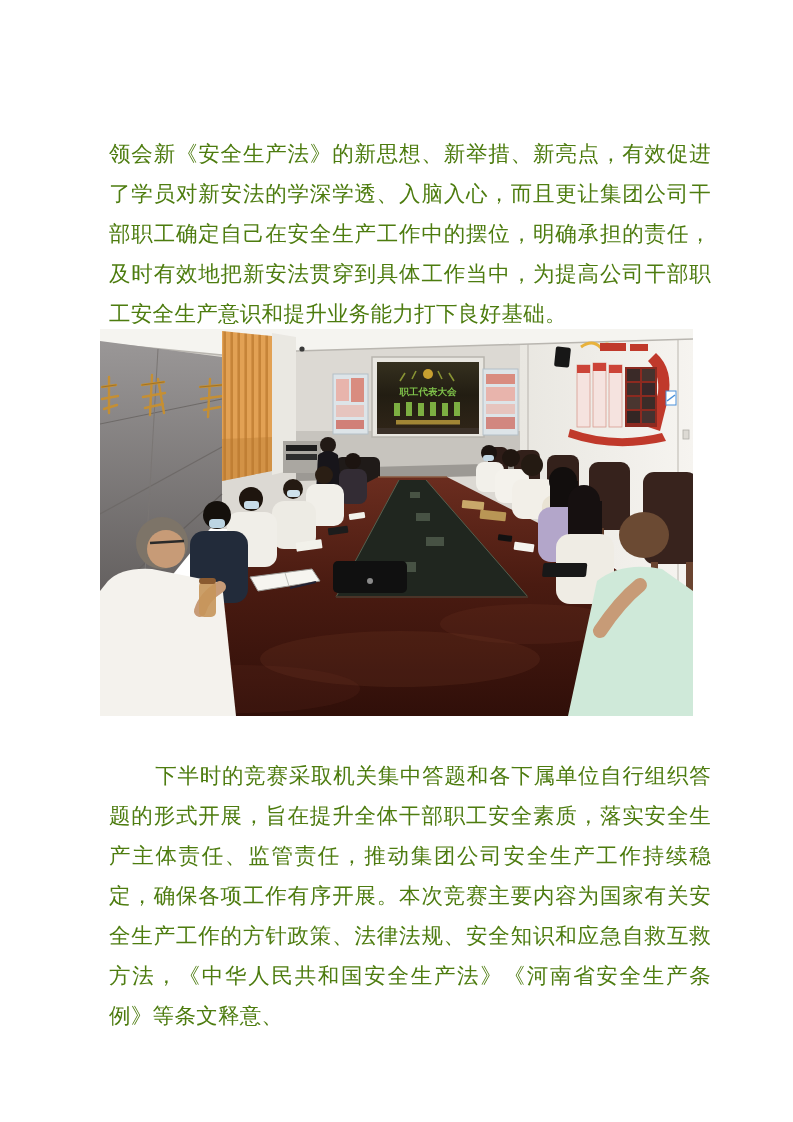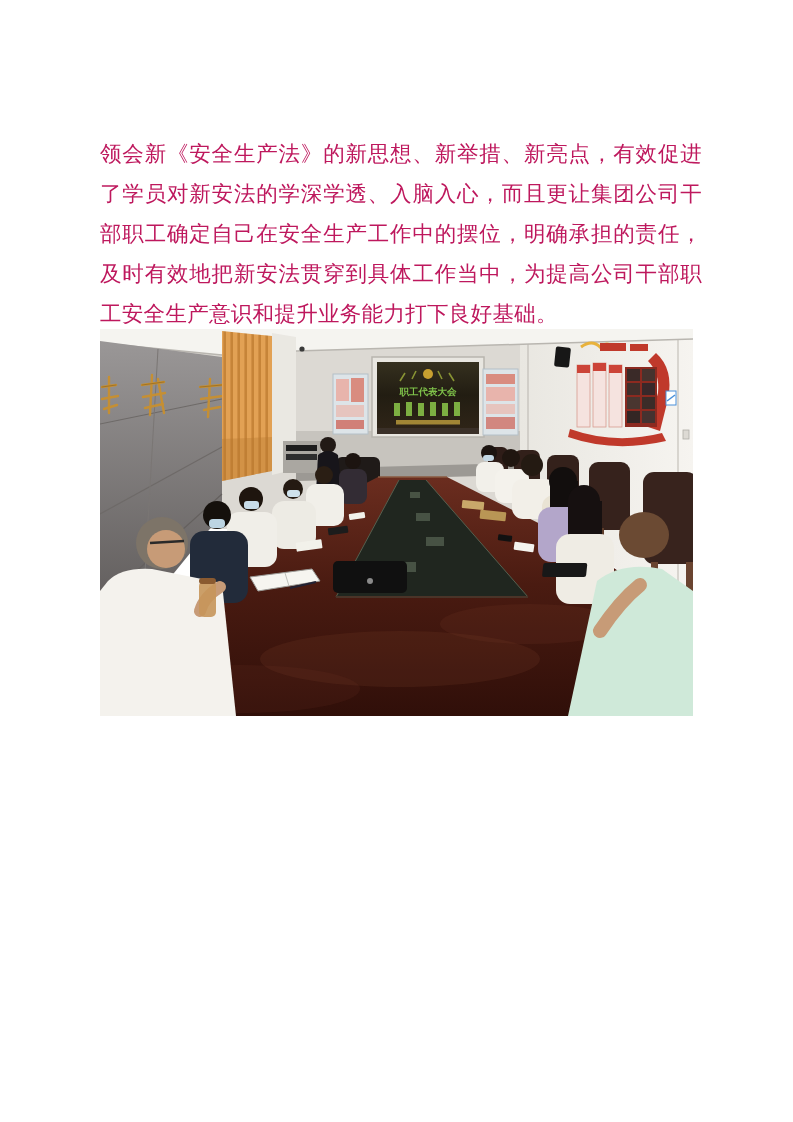--- a/index.html
+++ b/index.html
@@ -1,20 +1,20 @@
 <!DOCTYPE html>
 <html><head>
 <meta charset="utf-8">
 <style>
   html,body{margin:0;padding:0;background:#ffffff;}
   body{width:793px;height:1122px;font-family:"DejaVu Serif","Liberation Serif",serif;}
   .page{position:relative;width:793px;height:1122px;background:#ffffff;overflow:hidden;}
   .para{
-    position:absolute;left:100px;width:602px;
-    font-size:21.5px;line-height:40px;color:#be185d;
+    position:absolute;left:109px;width:602px;
+    font-size:21.5px;line-height:40px;color:#4d7c0f;
     text-align:justify;text-justify:inter-ideograph;
     letter-spacing:0.3px;word-break:break-all;
   }
   #para1{top:112px;}
   #para2{top:734px;text-indent:2.15em;}
   .photo{position:absolute;left:100px;top:329px;width:593px;height:339px;}
   .photo svg{display:block;width:593px;height:387px;}
 </style>
 </head>
 <body>
@@ -281,14 +281,15 @@
         <rect x="249" y="184" width="16" height="6" rx="1" fill="#f2f1ea" transform="rotate(-8 257 187)"></rect>
         <line x1="190" y1="259" x2="216" y2="253" stroke="#222233" stroke-width="2.2"></line>
         <rect x="362" y="172" width="22" height="8" rx="1" fill="#c9a86a" transform="rotate(6 373 176)"></rect>
         <rect x="380" y="182" width="26" height="9" rx="1" fill="#b99655" transform="rotate(6 393 186)"></rect>
         <rect x="398" y="206" width="14" height="6" rx="1" fill="#111111" transform="rotate(8 405 209)"></rect>
         <rect x="414" y="214" width="20" height="8" rx="1" fill="#f4f3ee" transform="rotate(8 424 218)"></rect>
       </g>
     </svg>
   </div>
 
+  <p class="para" id="para2">下半时的竞赛采取机关集中答题和各下属单位自行组织答题的形式开展，旨在提升全体干部职工安全素质，落实安全生产主体责任、监管责任，推动集团公司安全生产工作持续稳定，确保各项工作有序开展。本次竞赛主要内容为国家有关安全生产工作的方针政策、法律法规、安全知识和应急自救互救方法，《中华人民共和国安全生产法》《河南省安全生产条例》等条文释意、</p>
 
 </div>
 
 </body></html>

